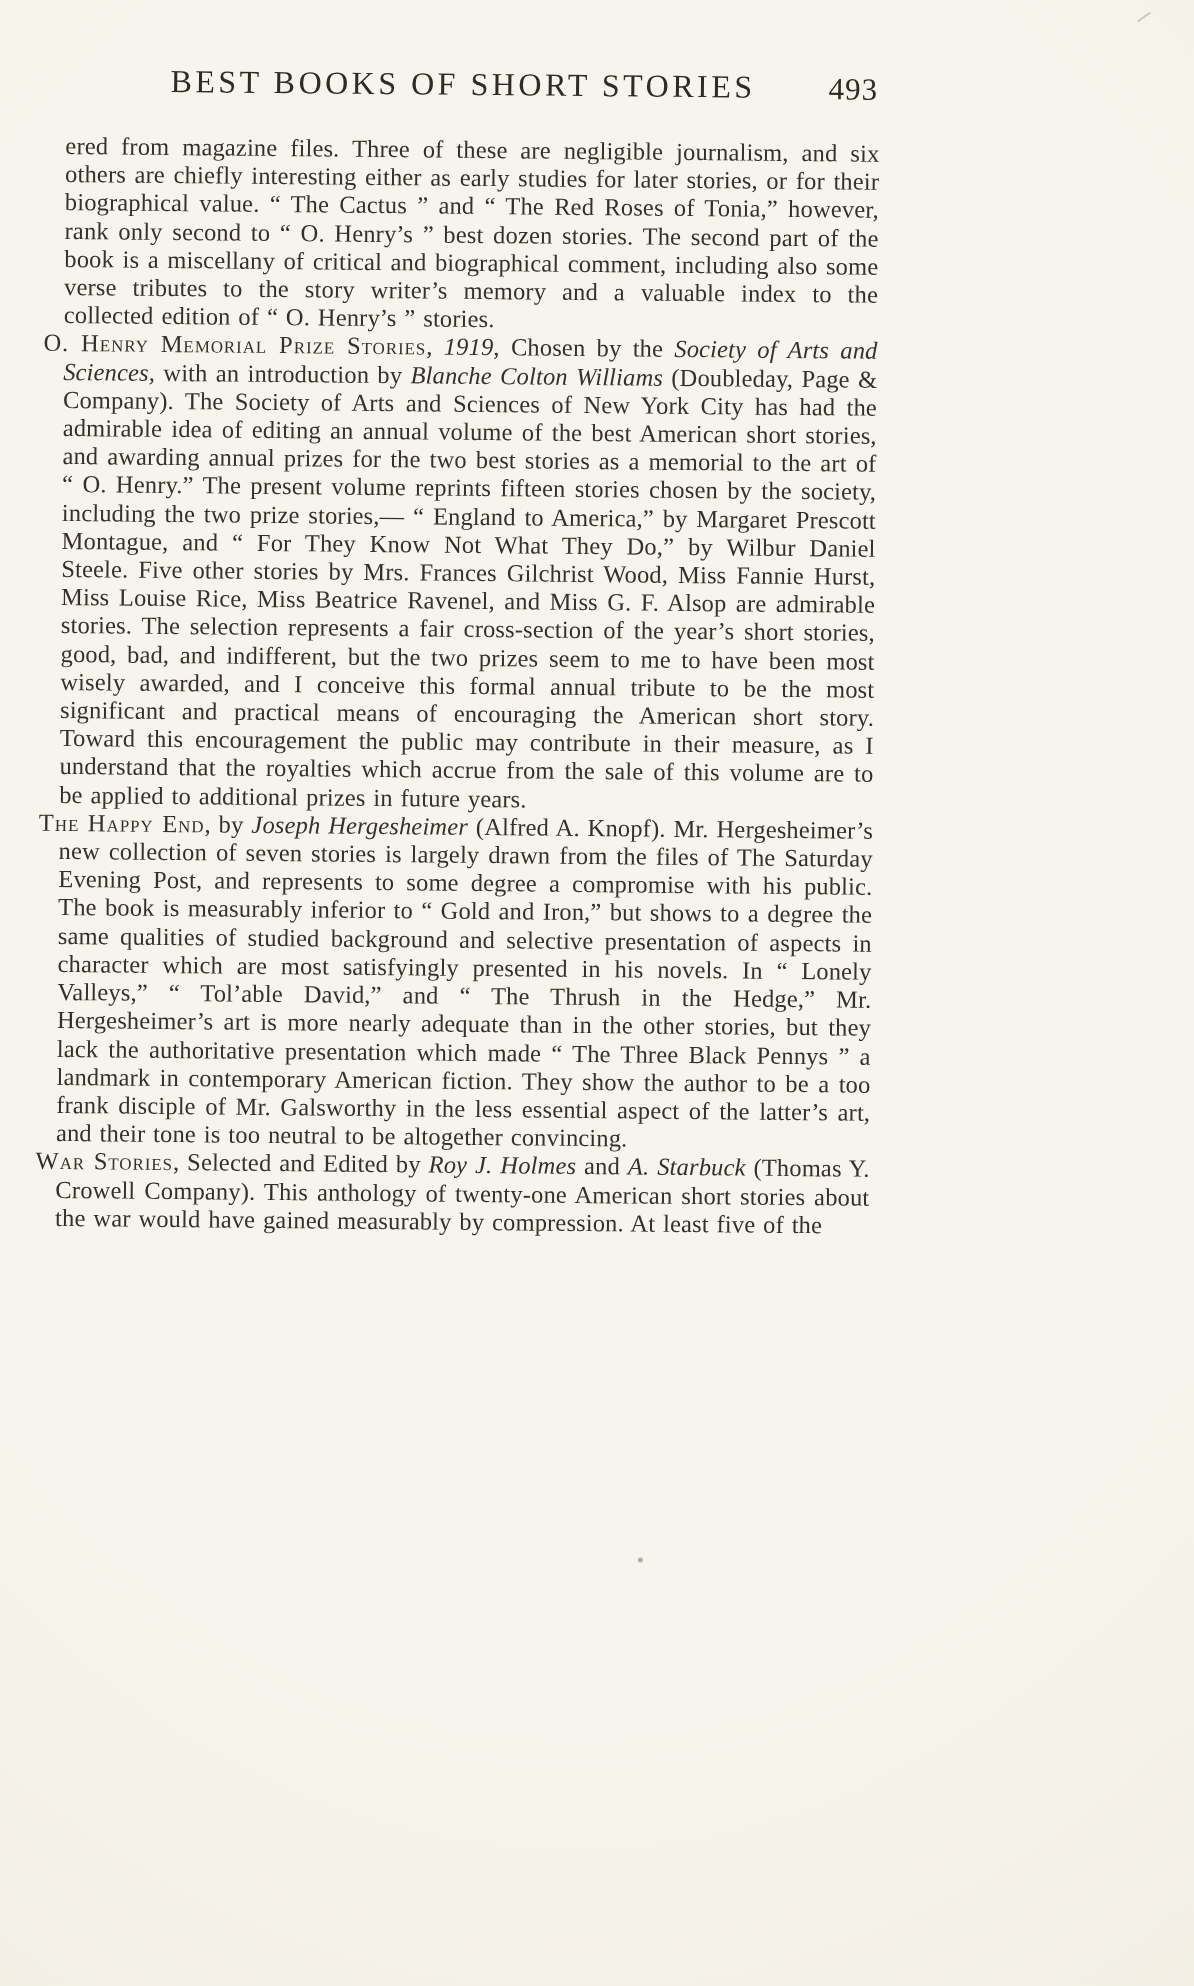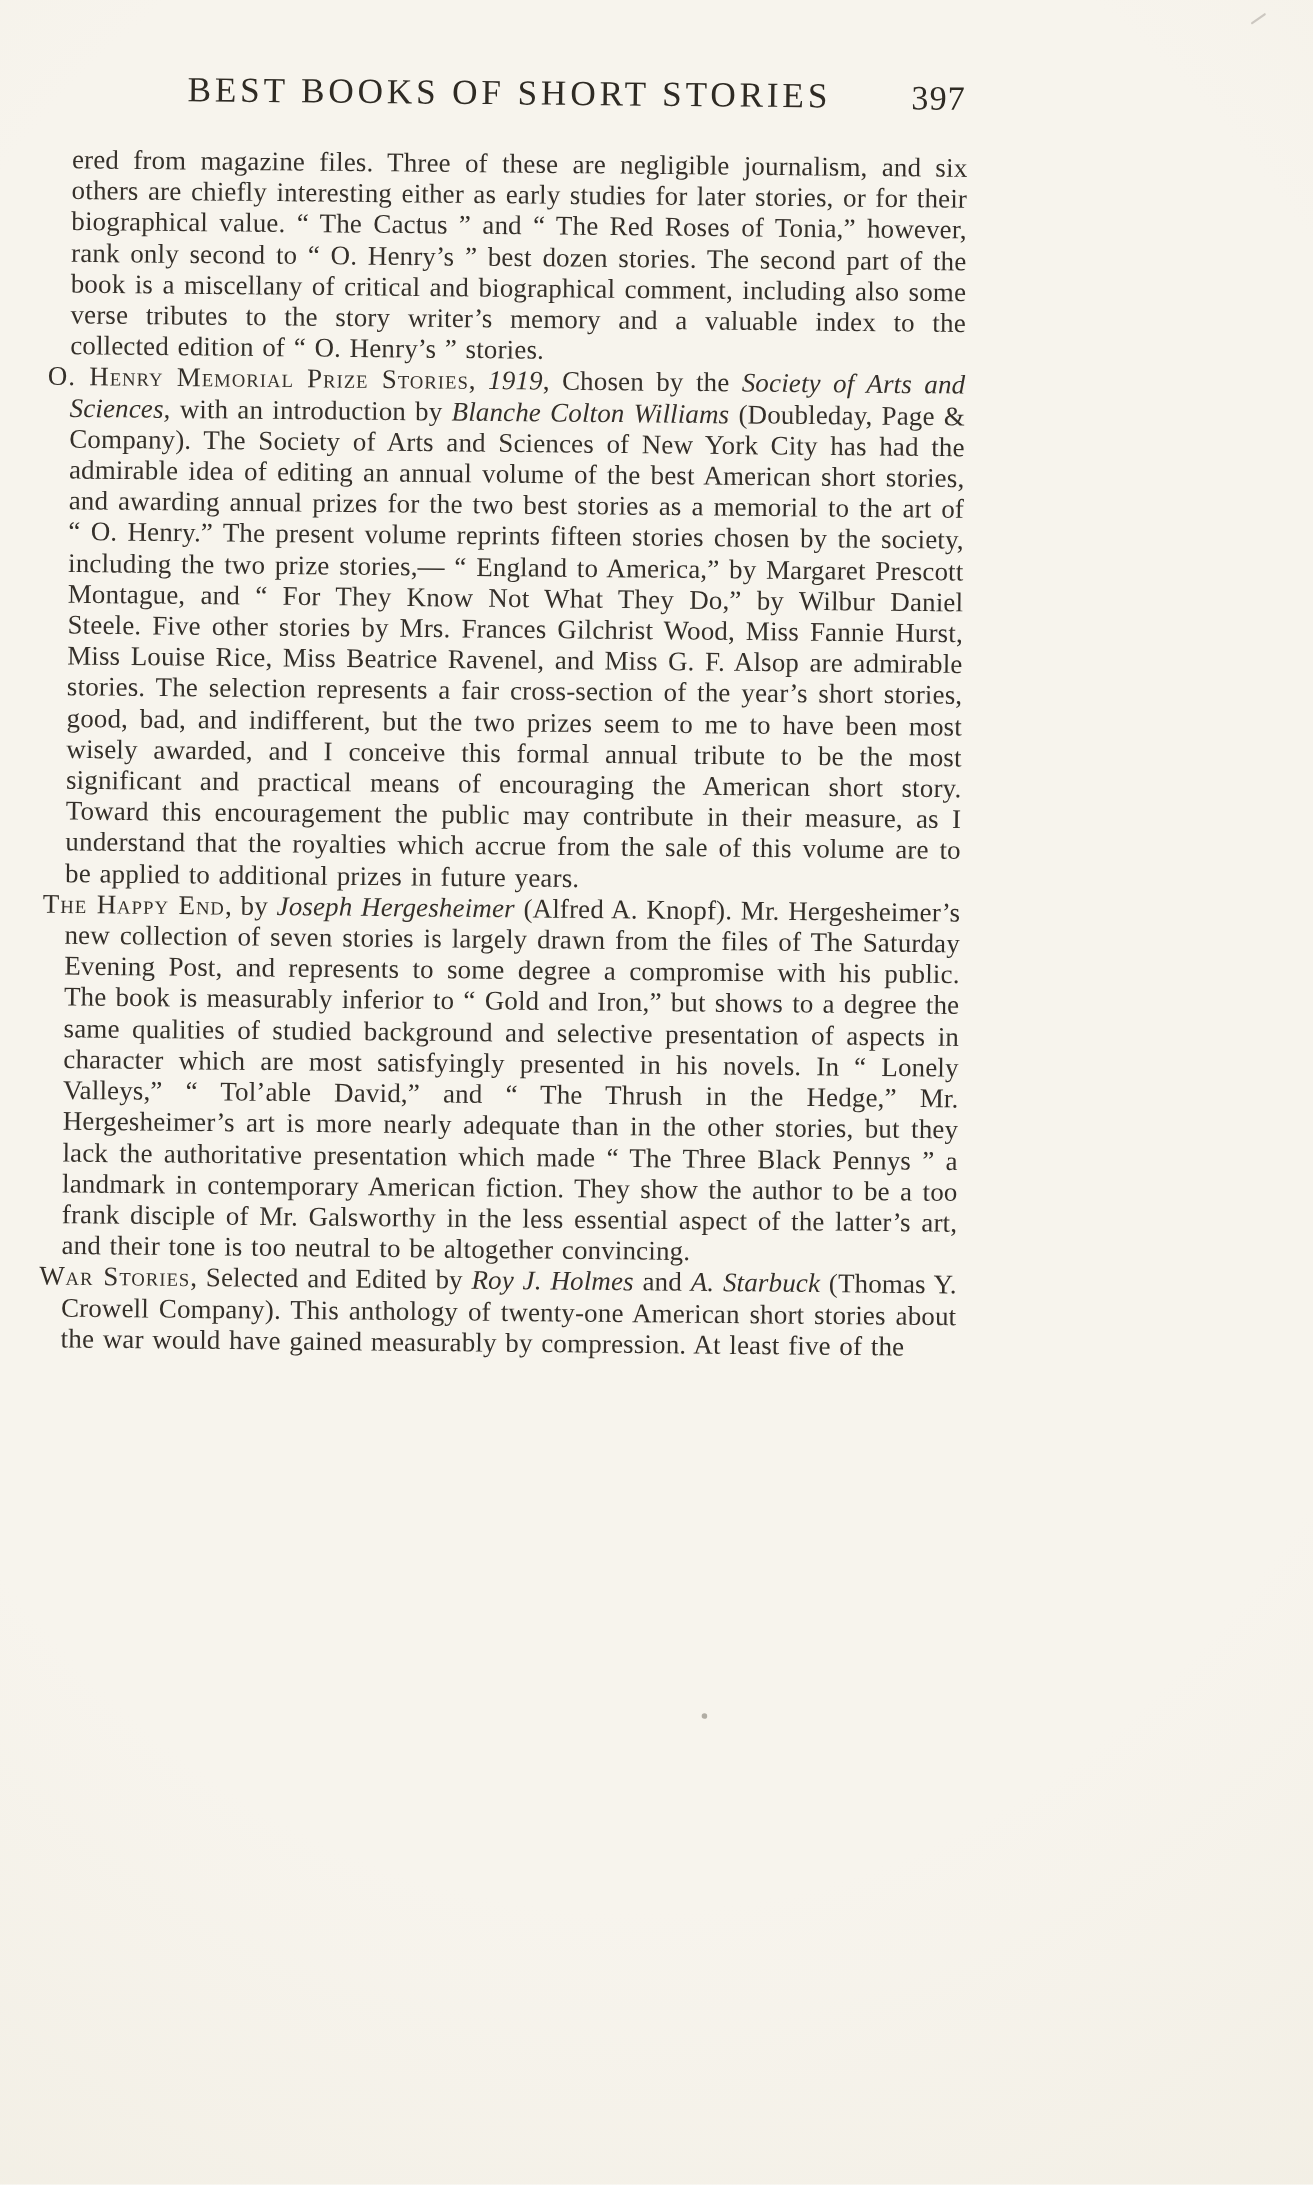--- a/index.html
+++ b/index.html
@@ -57,21 +57,21 @@
     transform:rotate(-35deg);opacity:.3;}
 </style>
 </head>
 <body>
 
 <div class="page">
   <div class="tilt">
 
     <header class="page-header">
       <span class="running-title">BEST BOOKS OF SHORT STORIES</span>
-      <span class="page-number">397</span>
+      <span class="page-number">493</span>
     </header>
 
     <main class="text-block">
       <p class="para continuation"><span class="seg-plain">ered from magazine files.  Three of these are negligible journalism, and six others are chiefly interesting either as early studies for later stories, or for their biographical value.  “ The Cactus ” and “ The Red Roses of Tonia,” however, rank only second to “ O. Henry’s ” best dozen stories.  The second part of the book is a miscellany of critical and biographical comment, including also some verse tributes to the story writer’s memory and a valuable index to the collected edition of “ O. Henry’s ” stories.</span></p>
       <p class="para entry"><span class="seg-smallcaps">O. Henry Memorial Prize Stories</span><span class="seg-plain">, </span><span class="seg-italic">1919</span><span class="seg-plain">, Chosen by the </span><span class="seg-italic">Society of Arts and Sciences,</span><span class="seg-plain"> with an introduction by </span><span class="seg-italic">Blanche Colton Williams</span><span class="seg-plain"> (Doubleday, Page &amp; Company).  The Society of Arts and Sciences of New York City has had the admirable idea of editing an annual volume of the best American short stories, and awarding annual prizes for the two best stories as a memorial to the art of “ O. Henry.”  The present volume reprints fifteen stories chosen by the society, including the two prize stories,— “ England to America,” by Margaret Prescott Montague, and “ For They Know Not What They Do,” by Wilbur Daniel Steele.  Five other stories by Mrs. Frances Gilchrist Wood, Miss Fannie Hurst, Miss Louise Rice, Miss Beatrice Ravenel, and Miss G. F. Alsop are admirable stories.  The selection represents a fair cross-section of the year’s short stories, good, bad, and indifferent, but the two prizes seem to me to have been most wisely awarded, and I conceive this formal annual tribute to be the most significant and practical means of encouraging the American short story.  Toward this encouragement the public may contribute in their measure, as I understand that the royalties which accrue from the sale of this volume are to be applied to additional prizes in future years.</span></p>
       <p class="para entry"><span class="seg-smallcaps">The Happy End</span><span class="seg-plain">, by </span><span class="seg-italic">Joseph Hergesheimer</span><span class="seg-plain"> (Alfred A. Knopf).  Mr. Hergesheimer’s new collection of seven stories is largely drawn from the files of The Saturday Evening Post, and represents to some degree a compromise with his public.  The book is measurably inferior to “ Gold and Iron,” but shows to a degree the same qualities of studied background and selective presentation of aspects in character which are most satisfyingly presented in his novels.  In “ Lonely Valleys,” “ Tol’able David,” and “ The Thrush in the Hedge,” Mr. Hergesheimer’s art is more nearly adequate than in the other stories, but they lack the authoritative presentation which made “ The Three Black Pennys ” a landmark in contemporary American fiction.  They show the author to be a too frank disciple of Mr. Galsworthy in the less essential aspect of the latter’s art, and their tone is too neutral to be altogether convincing.</span></p>
       <p class="para entry"><span class="seg-smallcaps">War Stories</span><span class="seg-plain">, Selected and Edited by </span><span class="seg-italic">Roy J. Holmes</span><span class="seg-plain"> and </span><span class="seg-italic">A. Starbuck</span><span class="seg-plain"> (Thomas Y. Crowell Company).  This anthology of twenty-one American short stories about the war would have gained measurably by compression.  At least five of the</span></p>
     </main>
 
     <span class="speck speck-1"></span>

